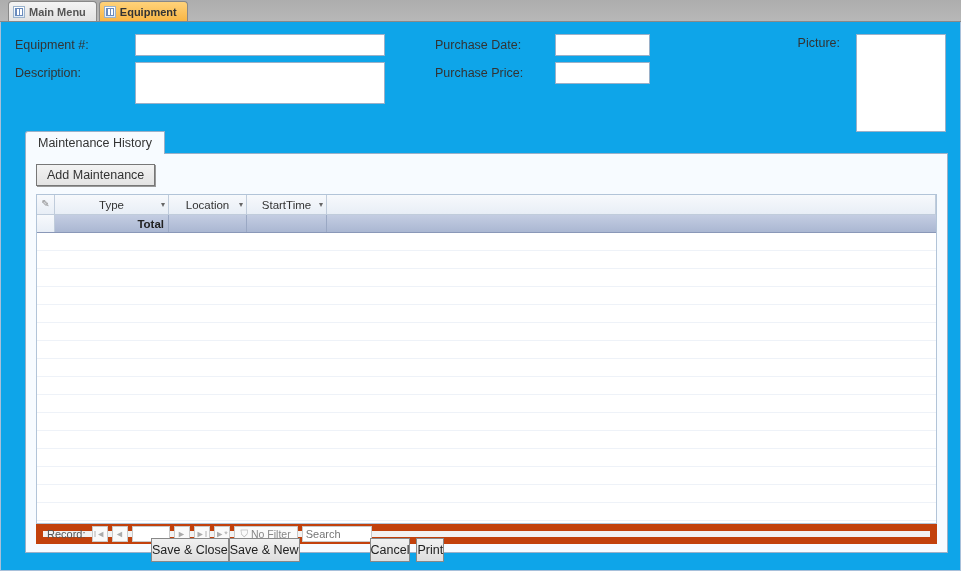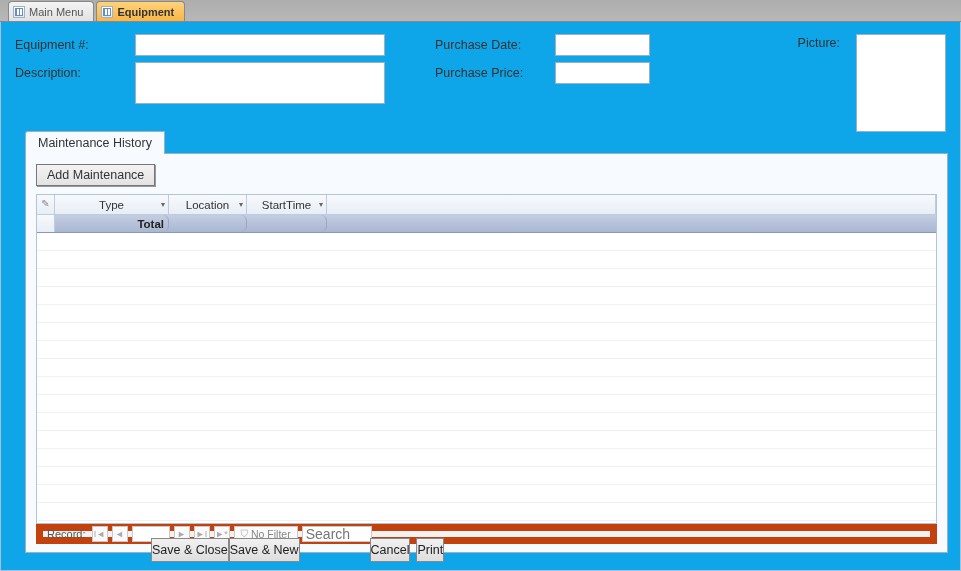--- a/index.html
+++ b/index.html
@@ -24,20 +24,21 @@
     border: 1px solid #888;
     border-bottom: none;
     border-top-left-radius: 4px;
     border-top-right-radius: 4px;
     gap: 4px;
     cursor: pointer;
   }
   .tab.inactive {
     background: linear-gradient(#f4f4f4, #e2e2e2);
     color: #555;
+    font-weight: bold;
   }
   .tab.active {
     background: linear-gradient(#ffd27a, #f8b645);
     color: #333;
     font-weight: bold;
   }
   .tab-icon {
     width: 12px; height: 12px;
     background: linear-gradient(#fff,#dfeaf5);
     border: 1px solid #9bb3cc;
@@ -137,42 +138,42 @@
   .w-loc  { width: 78px; }
   .w-time { width: 80px; }
   .w-rest { flex:1; }
   .cell { border-right:1px solid #e3e9f1; font-size:11.5px; display:flex; align-items:center; padding:0 4px; }
   .grid-bg {
     position:absolute; left:0; right:0; top:38px; bottom:0;
     background-image:
       repeating-linear-gradient(to bottom, transparent 0 17px, #eef2f8 17px 18px);
   }
   .total-row { display:flex; height:18px; background: linear-gradient(#c4cde2,#aab7d2); border-bottom:1px solid #8a98b8; position:relative; z-index:2; }
-  .total-row .cell { border-right:1px solid #9aa8c4; font-weight:bold; justify-content:flex-end; color:#222;border-radius:6px; }
+  .total-row .cell { border-right:1px solid #9aa8c4; font-weight:bold; justify-content:flex-end; color:#222; }
 
   
   .recnav {
     position:absolute; left:10px; right:10px; bottom:8px; height:20px;
     background:#f2f2f2; border:7px solid #c2410c;
     display:flex; align-items:center; font-size:11px; color:#555;
     gap:4px; padding:0 4px;
   }
   .recnav span.lab { margin-right:2px; }
   .navbtn {
     width:16px; height:16px; border:1px solid #c9c9c9; background:#fafafa;
     display:flex; align-items:center; justify-content:center; font-size:9px; color:#aaa;
     cursor:pointer;
   }
   .recbox { width:38px; height:16px; border:1px solid #c9c9c9; background:#fff; font-size:10px; }
   .filterbtn {
     height:16px; padding:0 6px; border:1px solid #c9c9c9; background:#fafafa;
     display:flex; align-items:center; gap:3px; color:#888; font-size:10.5px; cursor:pointer;
   }
   .filterbtn .fi { font-size:10px; color:#aaa; }
-  .searchbox { height:16px; width:70px; border:1px solid #c9c9c9; background:#fff; font-size:14px; padding:0 3px; color:#888; }
+  .searchbox { height:16px; width:70px; border:1px solid #c9c9c9; background:#fff; font-size:11px; padding:0 3px; color:#888; }
 
   
   .bottombar {
     position:absolute; bottom: 8px; left: 150px;
     display:flex; gap:0; align-items:center;
   }
   .btn {
     padding: 4px 0; font-size:12.5px; color:#222;
     background: linear-gradient(#f1f1f1,#dedede);
     border: 1px solid #888;

